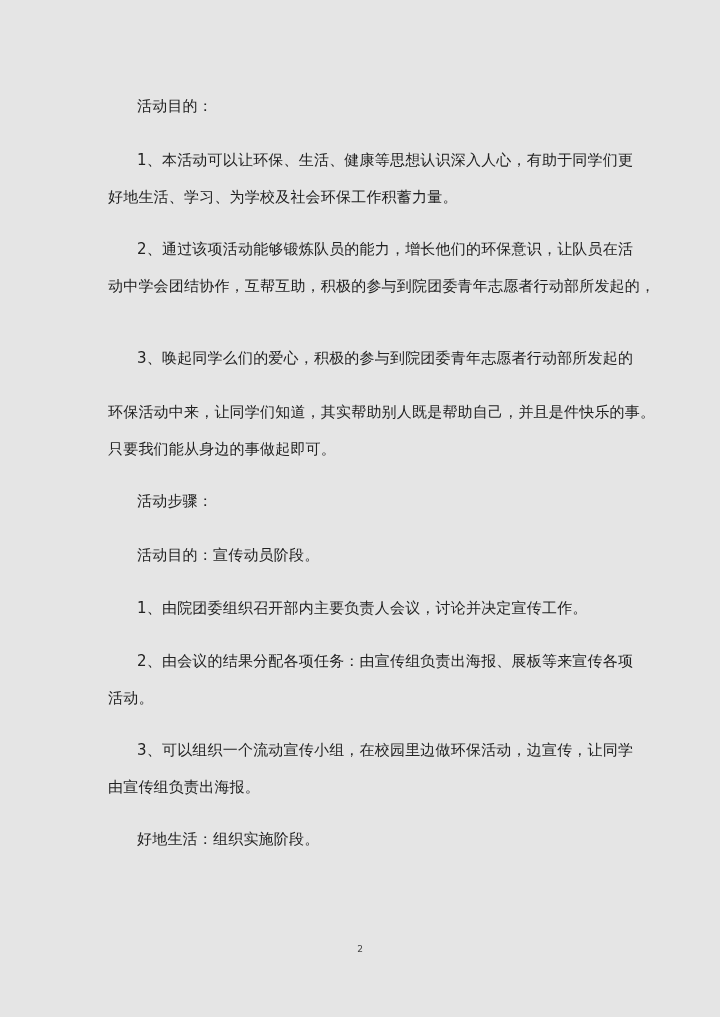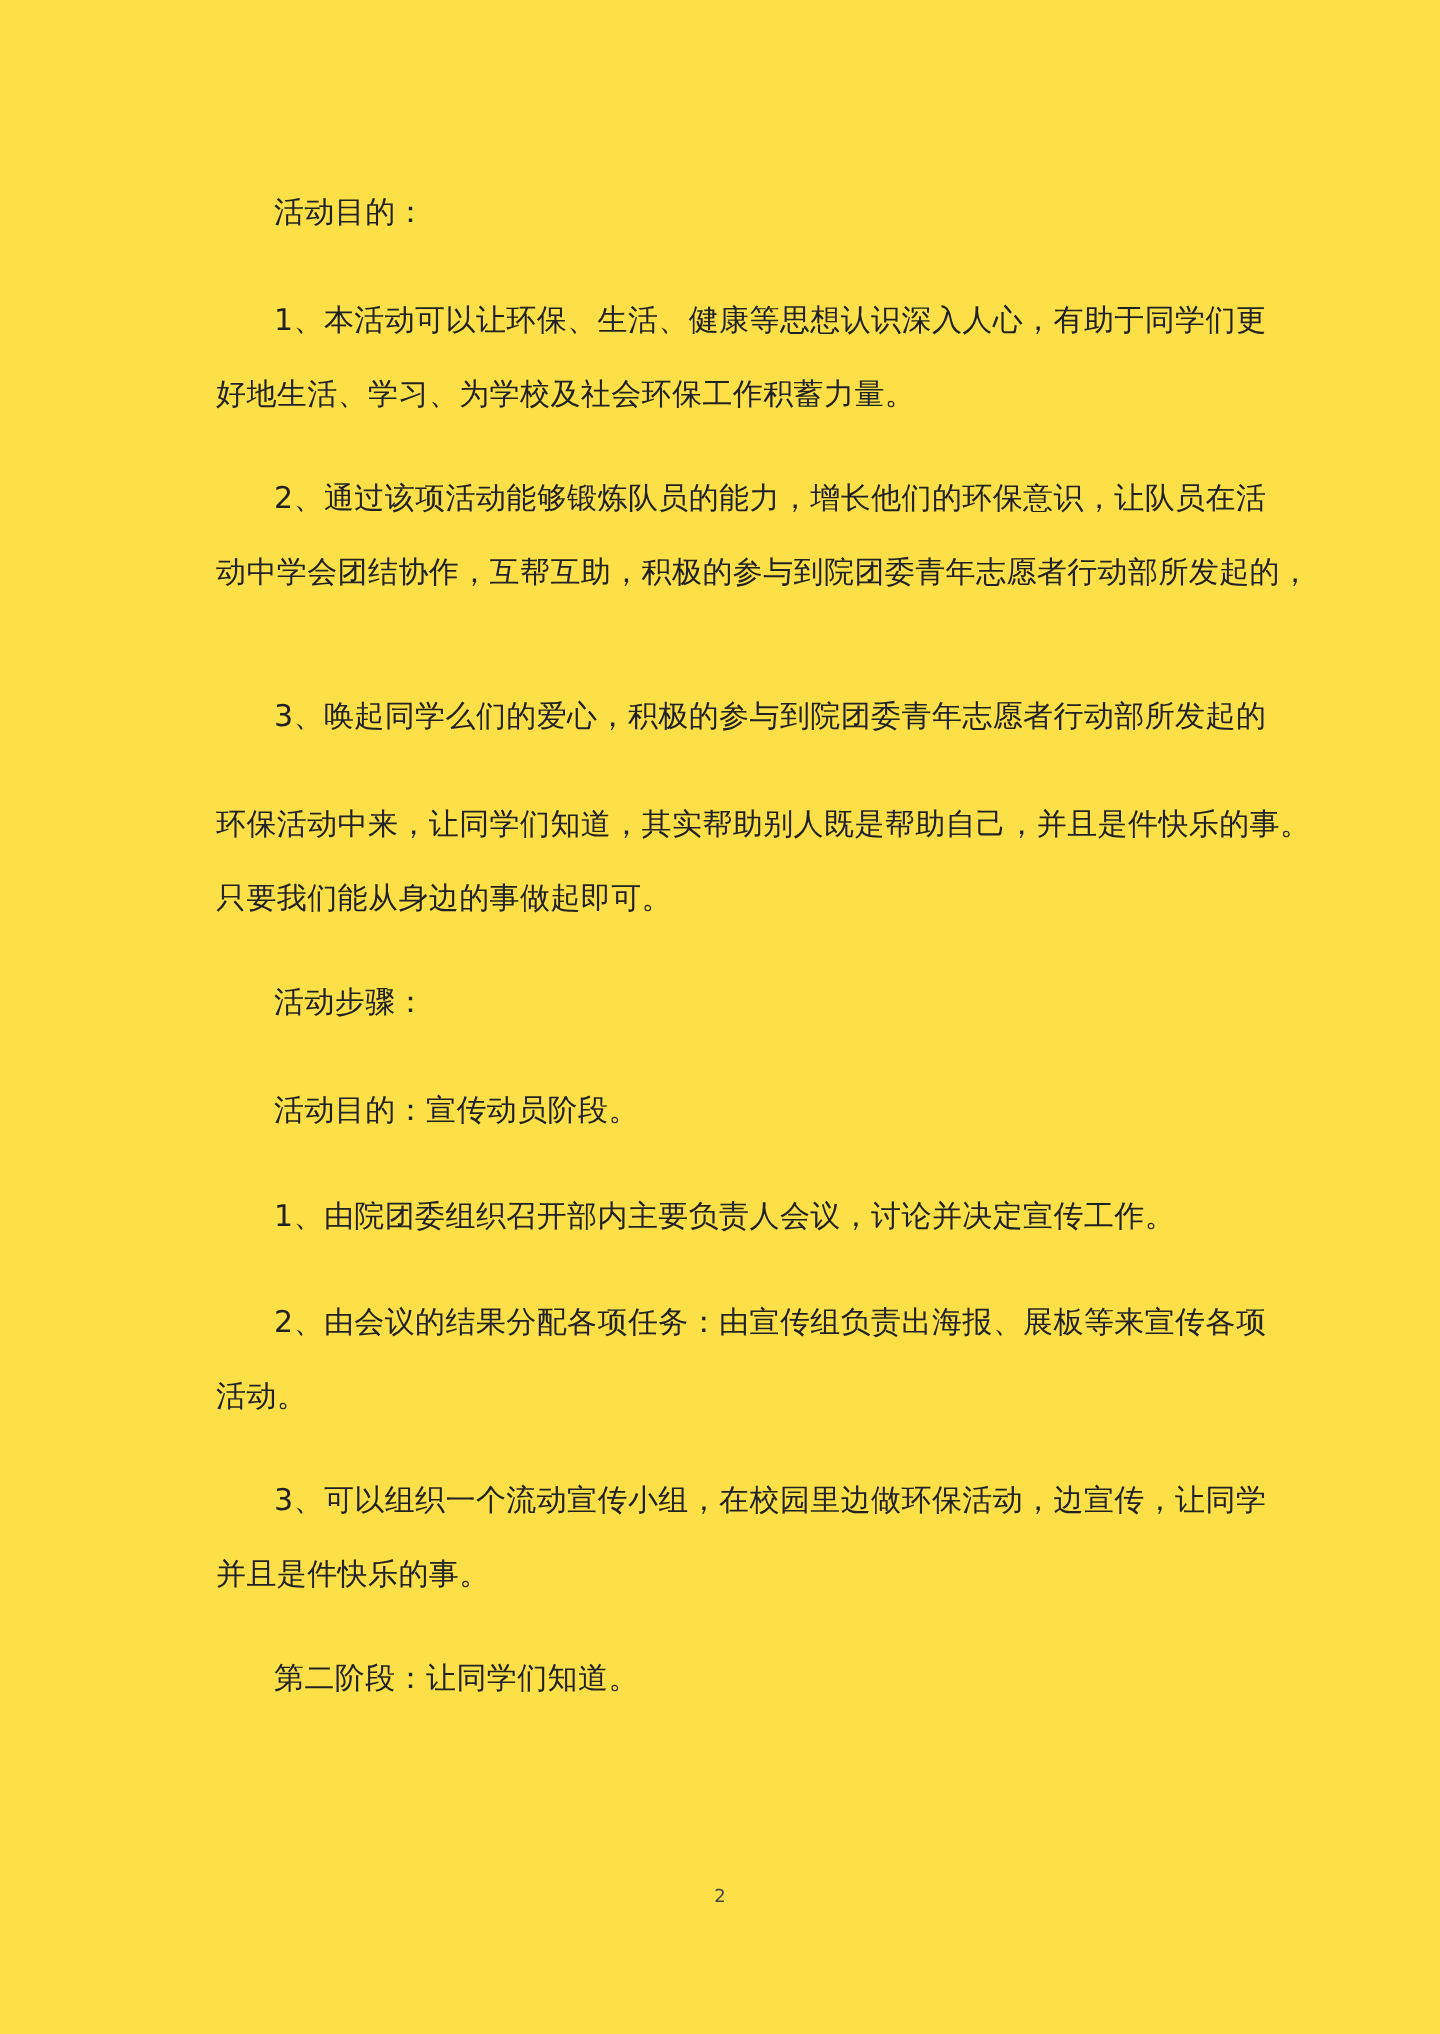--- a/index.html
+++ b/index.html
@@ -13,21 +13,21 @@
       position: relative;
       overflow: hidden;
       font-family: "DejaVu Sans", "Liberation Sans", sans-serif;
       color: #222222;
     }
     .page {
       position: absolute;
       left: 0; top: 0;
       width: 720px;
       height: 1017px;
-      background: #fde047;
+      background: #e5e5e5;
     }
     .line {
       position: absolute;
       left: 108px;
       font-size: 15px;
       line-height: 20px;
       white-space: nowrap;
       letter-spacing: 0.2px;
     }
     .indent { left: 137px; }
@@ -60,19 +60,19 @@
   <div class="line indent" style="top:491px">活动步骤：</div>
 
   <div class="line indent" style="top:545px">活动目的：宣传动员阶段。</div>
 
   <div class="line indent" style="top:598px">1、由院团委组织召开部内主要负责人会议，讨论并决定宣传工作。</div>
 
   <div class="line indent" style="top:651px">2、由会议的结果分配各项任务：由宣传组负责出海报、展板等来宣传各项</div>
   <div class="line" style="top:688px">活动。</div>
 
   <div class="line indent" style="top:740px">3、可以组织一个流动宣传小组，在校园里边做环保活动，边宣传，让同学</div>
-  <div class="line" style="top:777px">并且是件快乐的事。</div>
+  <div class="line" style="top:777px">由宣传组负责出海报。</div>
 
-  <div class="line indent" style="top:829px">第二阶段：让同学们知道。</div>
+  <div class="line indent" style="top:829px">好地生活：组织实施阶段。</div>
 
 
   <div class="page-number">2</div>
 </div>
 
 </body></html>

